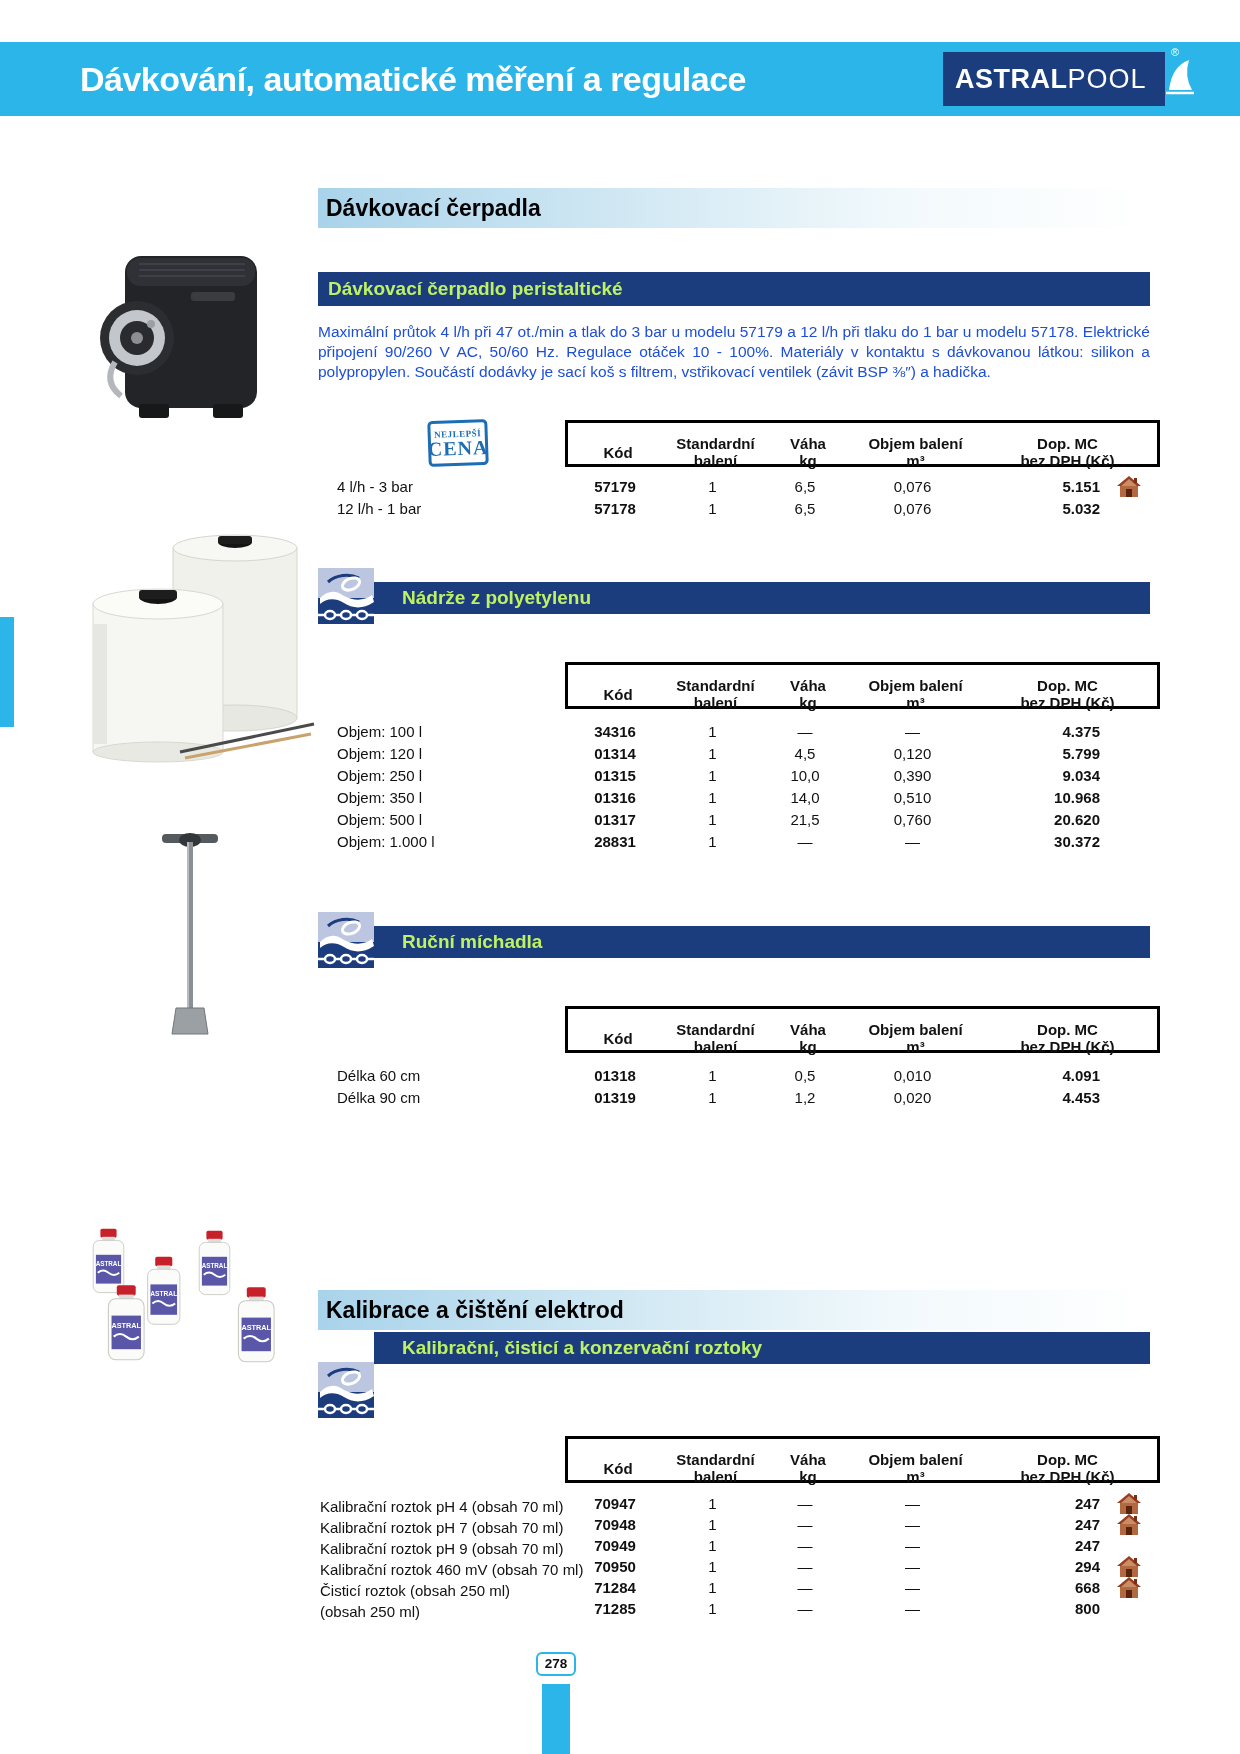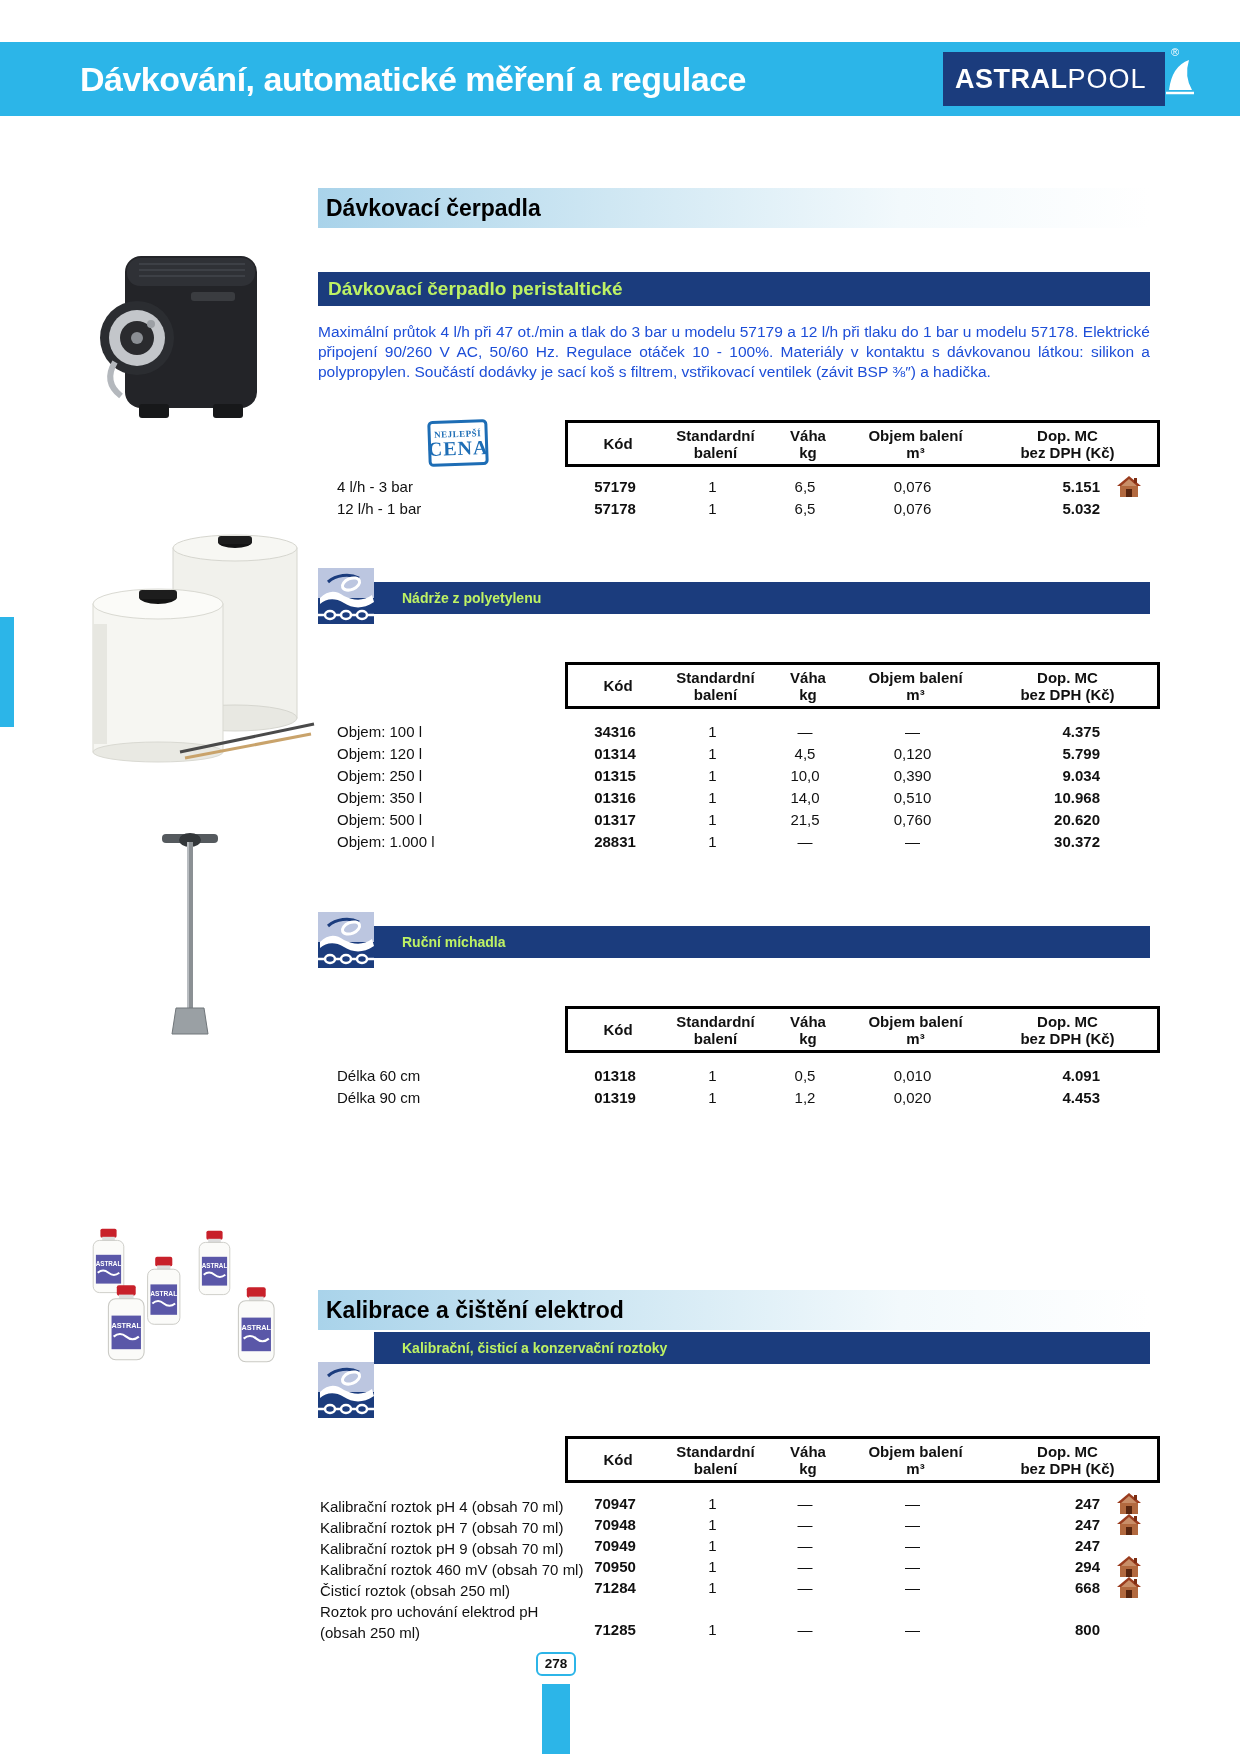--- a/index.html
+++ b/index.html
@@ -19,37 +19,37 @@
   .logo .lsep{width:1px;height:40px;background:#fff;margin:0 8px 0 10px;}
   .logo .lreg{position:absolute;right:-14px;top:-6px;color:#fff;font-size:11px;}
 
   .sideTab{position:absolute;left:0;top:617px;width:14px;height:110px;background:var(--cyan);}
 
   .gradHead{position:absolute;left:318px;width:832px;height:40px;line-height:40px;padding-left:8px;
     font-size:23px;font-weight:bold;color:#000;
     background:linear-gradient(90deg,#a9d3ea 0%,#cfe7f3 35%,#f2f9fc 70%,#ffffff 100%);}
   .navyBar{position:absolute;background:var(--navy);color:#bef264;font-weight:bold;}
   .bar-w1{left:318px;width:832px;height:34px;line-height:34px;font-size:19px;padding-left:10px;}
-  .bar-w2{left:374px;width:776px;height:32px;line-height:32px;font-size:14px;padding-left:28px;}
+  .bar-w2{left:374px;width:776px;height:32px;line-height:32px;font-size:19px;padding-left:28px;}
   .secIcon{position:absolute;left:318px;width:56px;height:56px;}
 
   .desc{position:absolute;left:318px;width:832px;font-size:15.5px;line-height:20px;text-align:justify;color:#1d4ed8;}
   .desc.single{text-align:left;}
 
   .stamp{position:absolute;left:428px;top:420px;width:60px;height:46px;border:3px solid var(--stamp);
     border-radius:5px;background:#fff;transform:rotate(-2deg);display:flex;flex-direction:column;
     align-items:center;justify-content:center;color:var(--stamp);}
   .stamp .s1{font-size:9px;font-weight:bold;letter-spacing:.5px;font-family:"Liberation Serif",serif;}
   .stamp .s2{font-size:20px;font-weight:bold;line-height:18px;font-family:"Liberation Serif",serif;letter-spacing:1px;}
 
   .tableBlock{position:absolute;left:320px;width:840px;}
   .thead{position:absolute;left:245px;top:0;width:595px;height:47px;border:3px solid #000;background:#fff;
     display:grid;grid-template-columns:100px 95px 90px 125px 179px;}
   .hc{display:flex;flex-direction:column;justify-content:center;align-items:center;height:100%;
-    font-size:15px;font-weight:bold;line-height:17px;text-align:center;}
+    font-size:15px;font-weight:bold;line-height:17px;text-align:center;margin-top:8px;}
   .tbody{position:absolute;left:0;}
   .trow{display:grid;grid-template-columns:245px 100px 95px 90px 125px 135px 50px;align-items:center;height:22px;font-size:15px;}
   .t4 .trow{height:21px;}
   .trow .lab{padding-left:17px;white-space:nowrap;}
   .t4 .trow .lab{padding-left:0;margin-top:6px;}
   .trow .kod{font-weight:bold;text-align:center;}
   .trow .num{text-align:center;}
   .trow .price{font-weight:bold;text-align:right;padding-right:10px;}
   .trow .house{padding-left:6px;display:flex;align-items:center;}
 
@@ -513,23 +513,20 @@
             <svg width="26" height="23" viewBox="0 0 26 23">
               <polygon points="13,1 25,11 1,11" fill="#9a3c1e"></polygon>
               <polygon points="13,4 21,11 5,11" fill="#c98e68"></polygon>
               <rect x="18" y="3" width="3" height="5" fill="#7c2d12"></rect>
               <rect x="4" y="11" width="18" height="11" fill="#b2693f"></rect>
               <rect x="10" y="14" width="6" height="8" fill="#57250f"></rect>
             </svg>
           </span>
         </div>
         <div class="trow">
-          <span class="lab">Roztok pro uchování elektrod pH</span>
-        </div>
-        <div class="trow">
           <span class="lab">(obsah 250 ml)</span>
           <span class="kod">71285</span>
           <span class="num">1</span>
           <span class="num">—</span>
           <span class="num">—</span>
           <span class="price">800</span>
           <span class="house"></span>
         </div>
       </div>
   </div>

